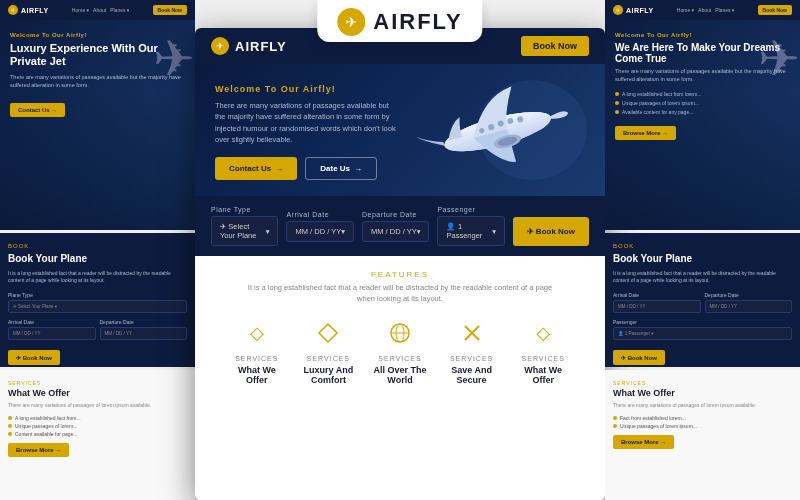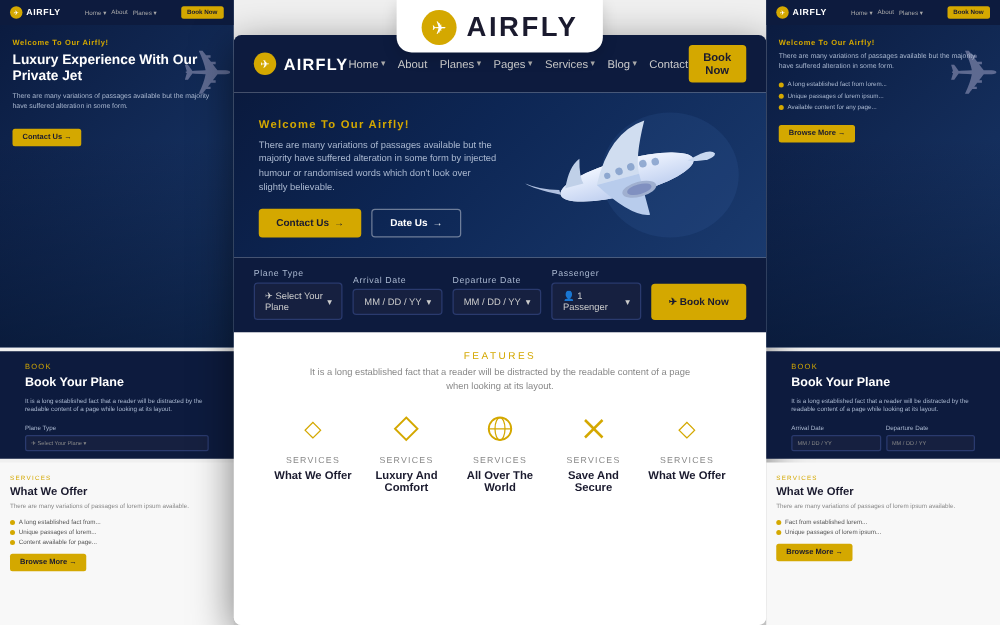--- a/index.html
+++ b/index.html
@@ -335,21 +335,21 @@
       position: relative;
     }
 
     
     .sc {
       overflow: hidden;
       position: relative;
     }
 
     .sc-hero {
-      height: 278px;
+      height: 230px;
       background: linear-gradient(135deg, #0a1a3e 0%, #1a3a6e 100%);
     }
 
     .sc-book {
       flex: 1;
       background: #0d1b3e;
     }
 
     .sc-features {
       height: 130px;
@@ -388,21 +388,21 @@
       color: #1a1a2e;
       border: none;
       padding: 4px 8px;
       border-radius: 2px;
       font-size: 6px;
       font-weight: bold;
       cursor: pointer;
     }
 
     .sc-book-content {
-      padding: 10px 20px;
+      padding: 10px 8px;
     }
 
     .sc-book-label {
       color: #d4a800;
       font-size: 6px;
       letter-spacing: 1px;
       text-transform: uppercase;
       margin-bottom: 4px;
     }
 
@@ -686,29 +686,20 @@
       <div class="logo-icon">✈</div>
       <span class="logo-text">AIRFLY</span>
     </div>
 
     <div class="main-card">
 
       <div class="navbar">
         <div class="nav-logo">
           <div class="nav-logo-icon">✈</div>
           <span class="nav-logo-text">AIRFLY</span>
-        </div>
-        <div class="nav-links">
-          <span class="nav-link">Home <span class="nav-chevron">▾</span></span>
-          <span class="nav-link">About</span>
-          <span class="nav-link">Planes <span class="nav-chevron">▾</span></span>
-          <span class="nav-link">Pages <span class="nav-chevron">▾</span></span>
-          <span class="nav-link">Services <span class="nav-chevron">▾</span></span>
-          <span class="nav-link">Blog <span class="nav-chevron">▾</span></span>
-          <span class="nav-link">Contact</span>
         </div>
         <button class="book-btn">Book Now</button>
       </div>
 
       <div class="hero">
         <div class="hero-welcome">Welcome To Our Airfly!</div>
         <div class="hero-desc">There are many variations of passages available but the majority have suffered alteration in some form by injected humour or randomised words which don't look over slightly believable.</div>
         <div class="hero-buttons">
           <button class="btn-primary">
             <span>Contact Us</span> →
@@ -848,20 +839,21 @@
         </div>
         <div class="sc-nav-links">
           <span class="sc-nav-link">Home ▾</span>
           <span class="sc-nav-link">About</span>
           <span class="sc-nav-link">Planes ▾</span>
         </div>
         <button class="sc-nav-btn">Book Now</button>
       </div>
       <div class="sc-content" style="position:relative; z-index:2;">
         <div class="sc-welcome">Welcome To Our Airfly!</div>
+        <div class="sc-dreams-title">We Are Here To Make Your Dreams Come True</div>
         <div class="sc-desc">There are many variations of passages available but the majority have suffered alteration in some form.</div>
         <div style="display:flex; flex-direction:column; gap:3px; margin-bottom:6px;">
           <div class="sc-offer-item">
             <div class="sc-offer-dot"></div>
             <span style="color:#aab8d0; font-size:5px;">A long established fact from lorem...</span>
           </div>
           <div class="sc-offer-item">
             <div class="sc-offer-dot"></div>
             <span style="color:#aab8d0; font-size:5px;">Unique passages of lorem ipsum...</span>
           </div>

